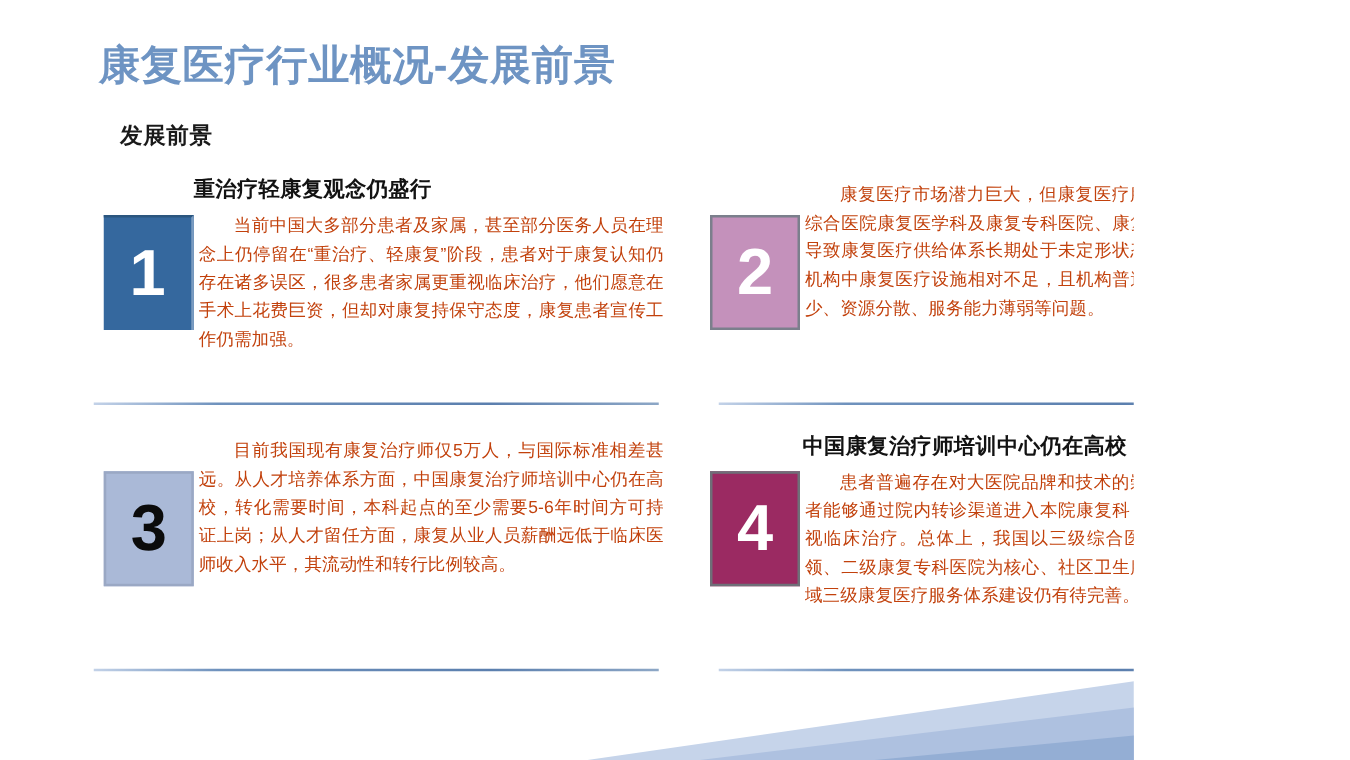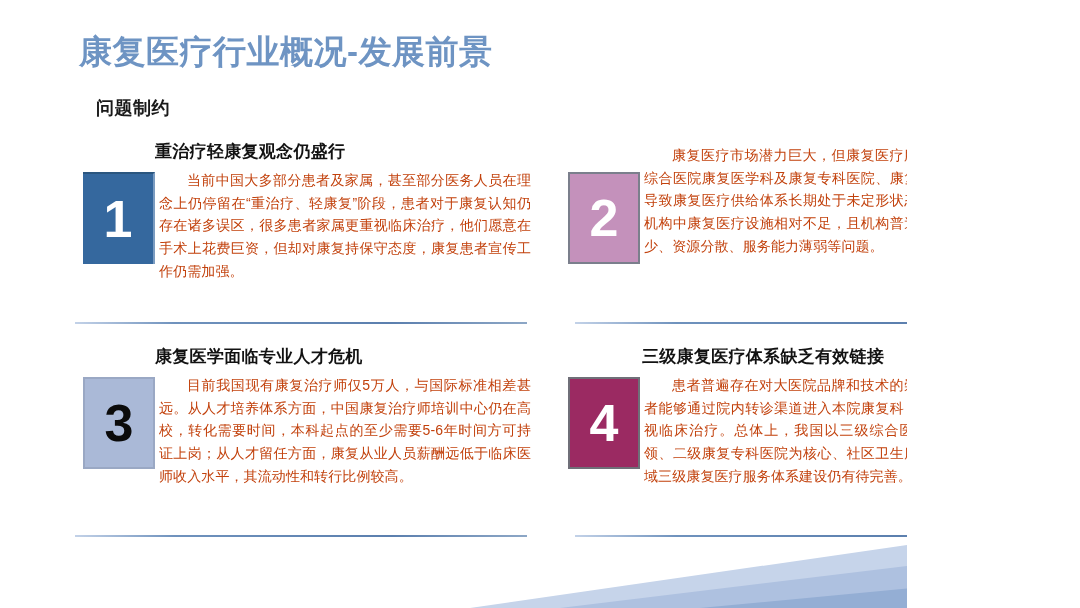--- a/index.html
+++ b/index.html
@@ -136,21 +136,21 @@
 
 <div class="slide">
 
   <svg class="deco" viewBox="0 0 1080 608" preserveAspectRatio="none" aria-hidden="true">
     <polygon points="1080,520 1080,608 470,608" fill="#c6d4ea"></polygon>
     <polygon points="1080,545 1080,608 560,608" fill="#aec1e0"></polygon>
     <polygon points="1080,572 1080,608 700,608" fill="#94aed4"></polygon>
   </svg>
 
   <div class="slide-title">康复医疗行业概况-发展前景</div>
-  <div class="slide-subtitle">问题制约</div>
+  <div class="slide-subtitle">发展前景</div>
 
   <div class="divider d-l1"></div>
   <div class="divider d-r1"></div>
   <div class="divider d-l2"></div>
   <div class="divider d-r2"></div>
 
   <div class="card c1">
     <div class="num-box nb1">1</div>
     <div class="card-body">
       <div class="card-heading">重治疗轻康复观念仍盛行</div>
@@ -161,26 +161,25 @@
   <div class="card c2">
     <div class="num-box nb2">2</div>
     <div class="card-body">
       <p class="card-text">康复医疗市场潜力巨大，但康复医疗服务能力不足，我国综合医院康复医学科及康复专科医院、康复床位数严重不足，导致康复医疗供给体系长期处于未定形状态。此外，康复医疗机构中康复医疗设施相对不足，且机构普遍存在规模小、床位少、资源分散、服务能力薄弱等问题。</p>
     </div>
   </div>
 
   <div class="card c3">
     <div class="num-box nb3">3</div>
     <div class="card-body">
-      <div class="card-heading">康复医学面临专业人才危机</div>
       <p class="card-text">目前我国现有康复治疗师仅5万人，与国际标准相差甚远。从人才培养体系方面，中国康复治疗师培训中心仍在高校，转化需要时间，本科起点的至少需要5-6年时间方可持证上岗；从人才留任方面，康复从业人员薪酬远低于临床医师收入水平，其流动性和转行比例较高。</p>
     </div>
   </div>
 
   <div class="card c4">
     <div class="num-box nb4">4</div>
     <div class="card-body">
-      <div class="card-heading">三级康复医疗体系缺乏有效链接</div>
+      <div class="card-heading">中国康复治疗师培训中心仍在高校</div>
       <p class="card-text">患者普遍存在对大医院品牌和技术的崇拜和依赖，极少患者能够通过院内转诊渠道进入本院康复科，很多患者家属更重视临床治疗。总体上，我国以三级综合医院康复医学科为引领、二级康复专科医院为核心、社区卫生服务机构为基础的区域三级康复医疗服务体系建设仍有待完善。</p>
     </div>
   </div>
 
 </div>
 
 </body></html>

